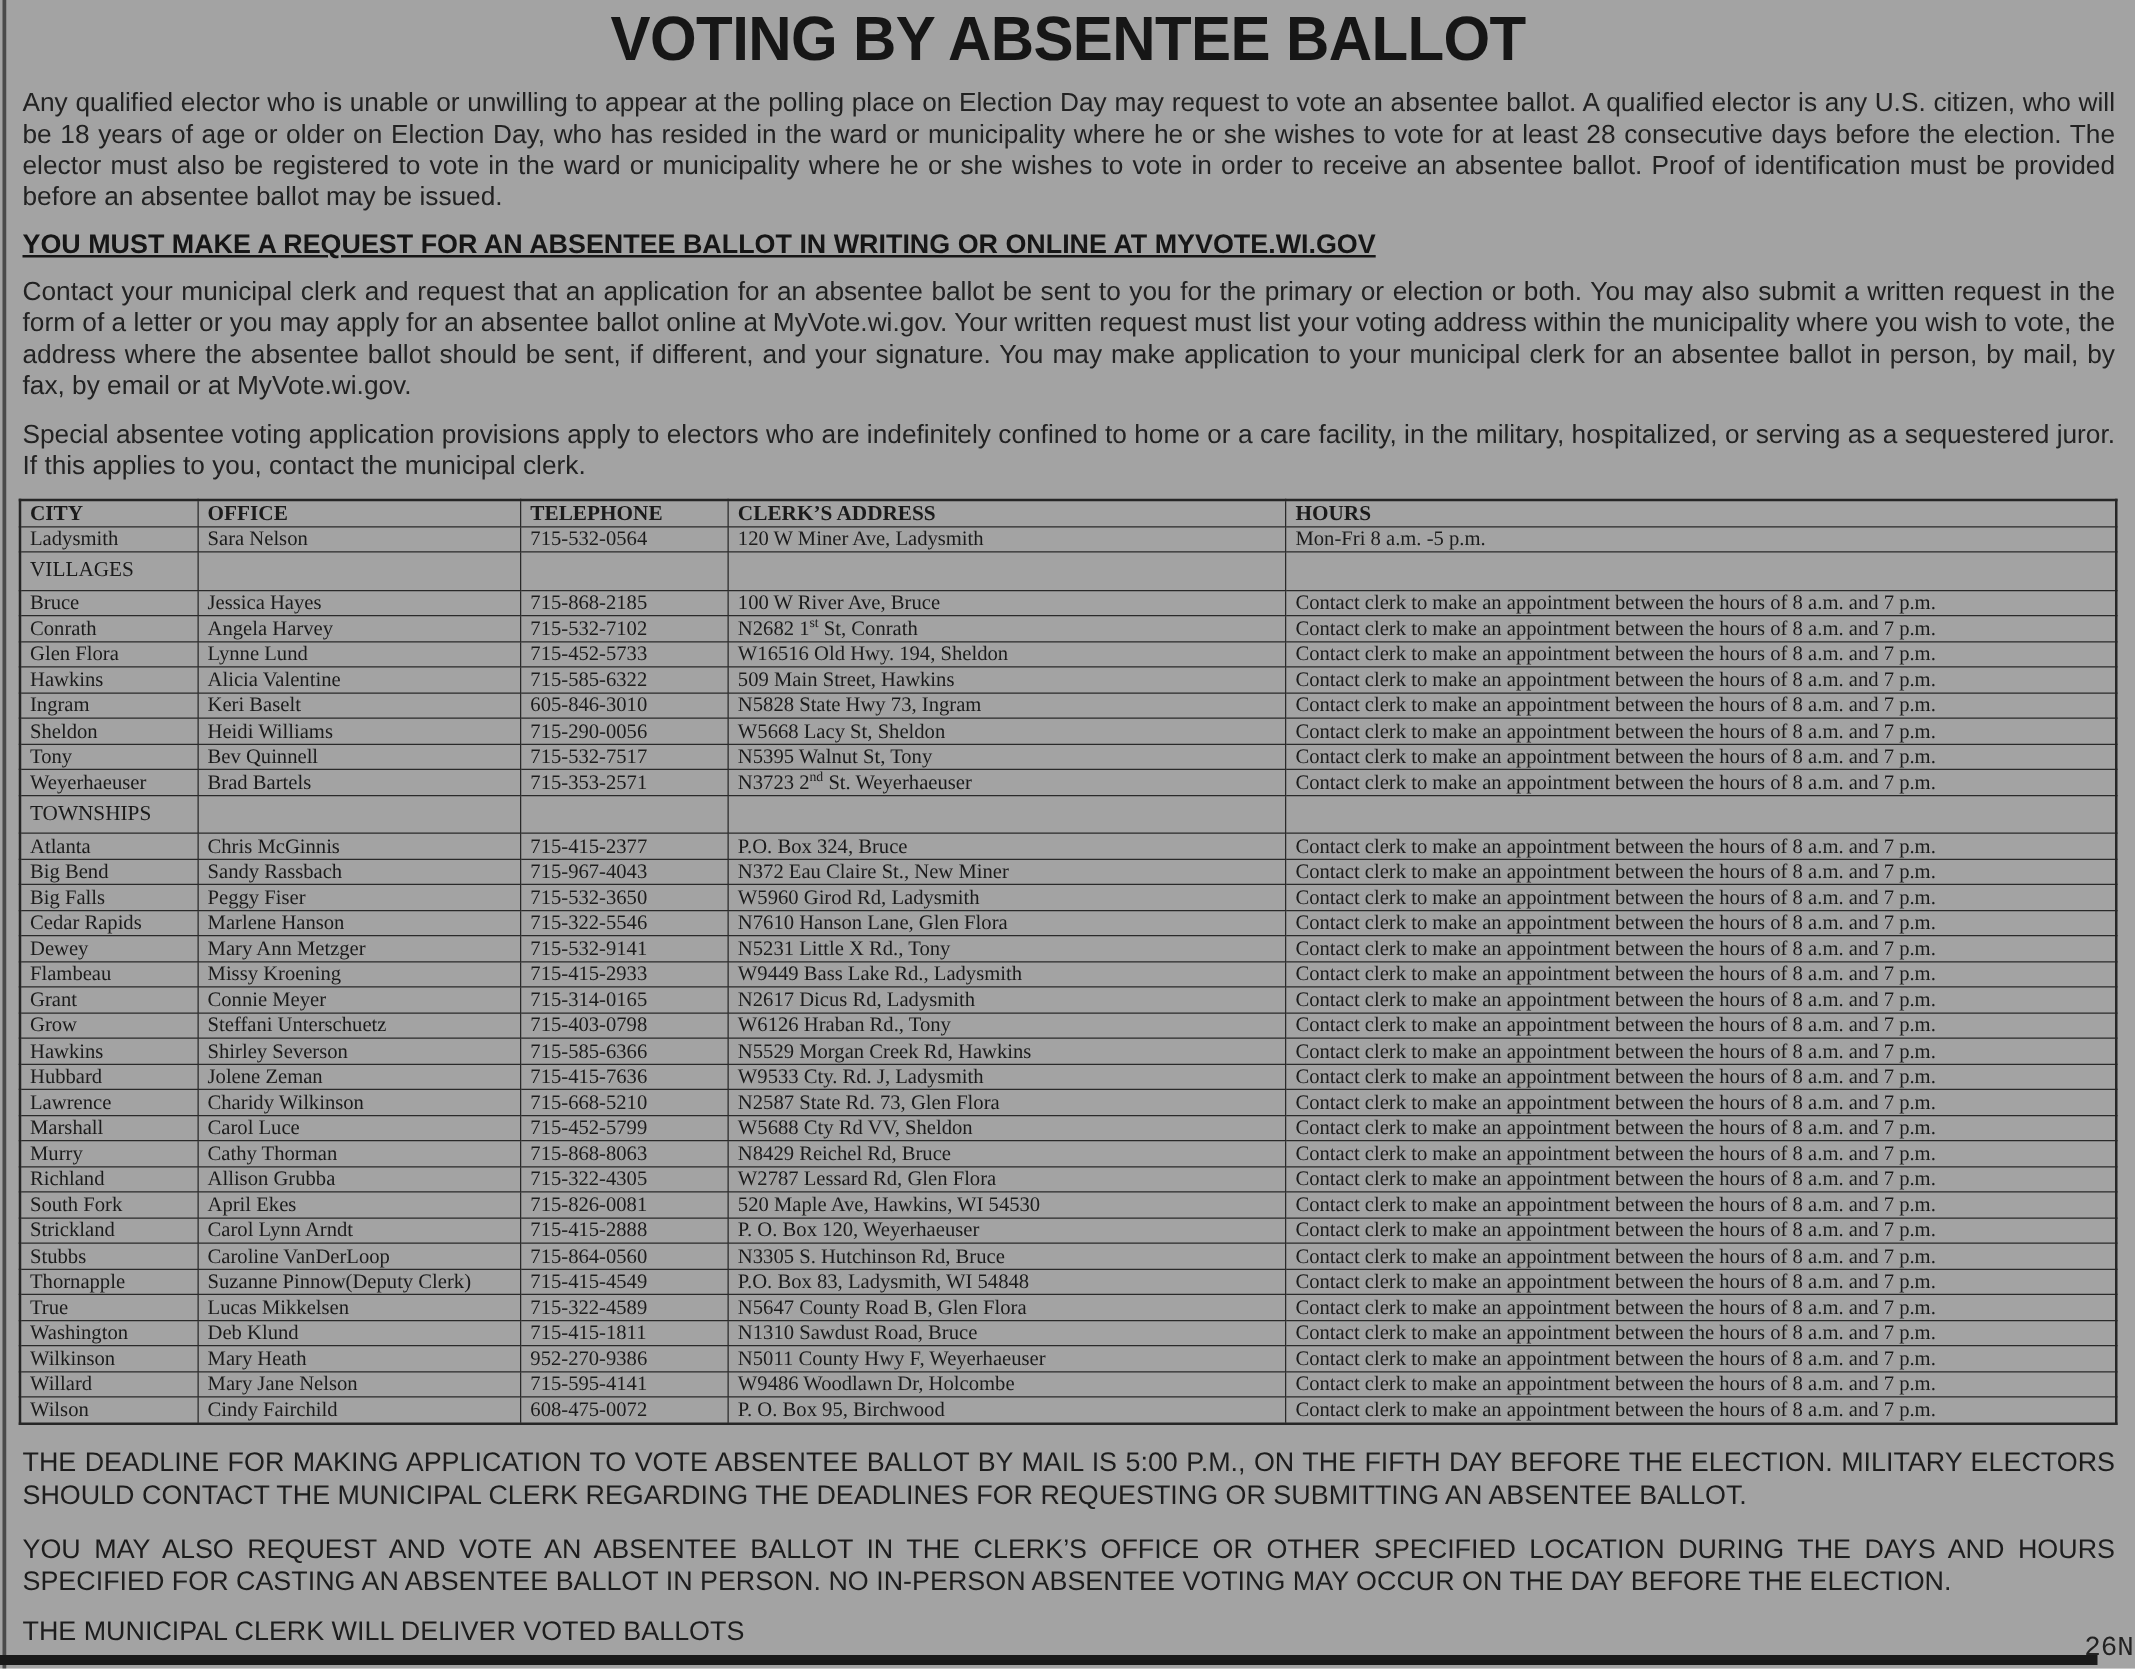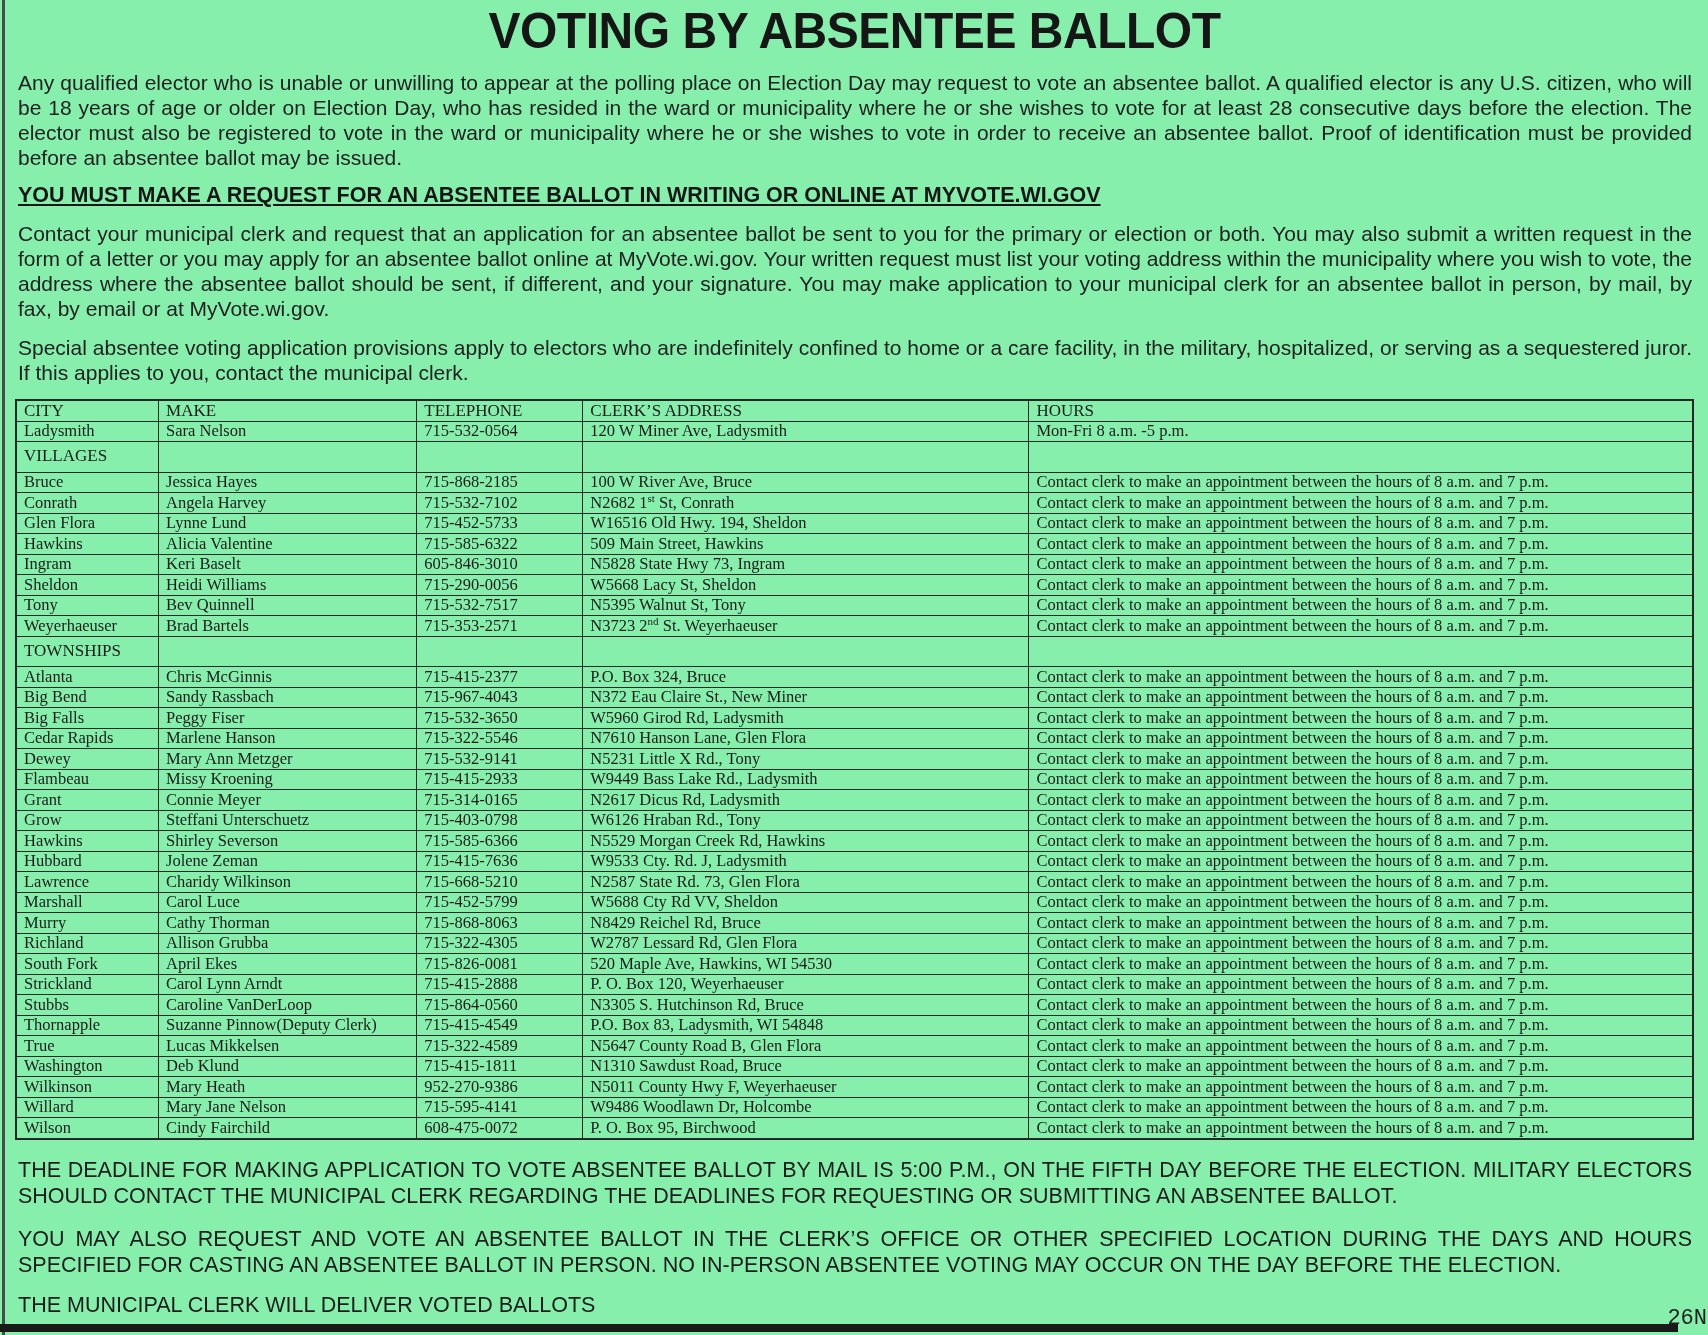--- a/index.html
+++ b/index.html
@@ -1,19 +1,19 @@
 <!DOCTYPE html>
 <html><head>
 <meta charset="utf-8">
 <style>
   html,body { margin:0; padding:0; background:#ffffff; }
   .page {
     position:relative;
     width:1708px; height:1335px;
-    background:#86efac;
+    background:#a3a3a3;
     color:#1c1c1c;
     font-family:"Liberation Sans", sans-serif;
     overflow:hidden;
   }
   .left-rule {
     position:absolute; left:2px; top:0; width:3px; height:1335px;
     background:#4a4a4a;
   }
   .bottom-rule {
     position:absolute; left:0; bottom:3px; width:1678px; height:8px;
@@ -62,21 +62,21 @@
   }
   table.clerks th, table.clerks td {
     border:1px solid #2a2a2a;
     padding:0.5px 7px;
     vertical-align:top;
     text-align:left;
     overflow:hidden;
     white-space:nowrap;
     line-height:18.5px;
   }
-  table.clerks th { font-size:17px; font-weight:normal; }
+  table.clerks th { font-size:17px; font-weight:bold; }
   table.clerks td.sec { font-weight:normal; font-size:17px; padding-top:5px; padding-bottom:6px; }
   table.clerks sup { font-size:11px; line-height:0; }
 
   .bottom-para {
     margin:17px 2px 0 3px;
     font-size:21.5px; font-weight:normal; line-height:26px;
     text-align:justify;
     color:#1d1d1d;
   }
   .bottom-para.last { text-align:left; margin-top:14px; }
@@ -102,21 +102,21 @@
       <colgroup>
         <col style="width:8.5%">
         <col style="width:15.4%">
         <col style="width:9.9%">
         <col style="width:26.6%">
         <col style="width:39.6%">
       </colgroup>
       <thead>
         <tr>
           <th>CITY</th>
-          <th>MAKE</th>
+          <th>OFFICE</th>
           <th>TELEPHONE</th>
           <th>CLERK’S ADDRESS</th>
           <th>HOURS</th>
         </tr>
       </thead>
       <tbody>
           <tr>
             <td>Ladysmith</td>
             <td>Sara Nelson</td>
             <td>715-532-0564</td>

